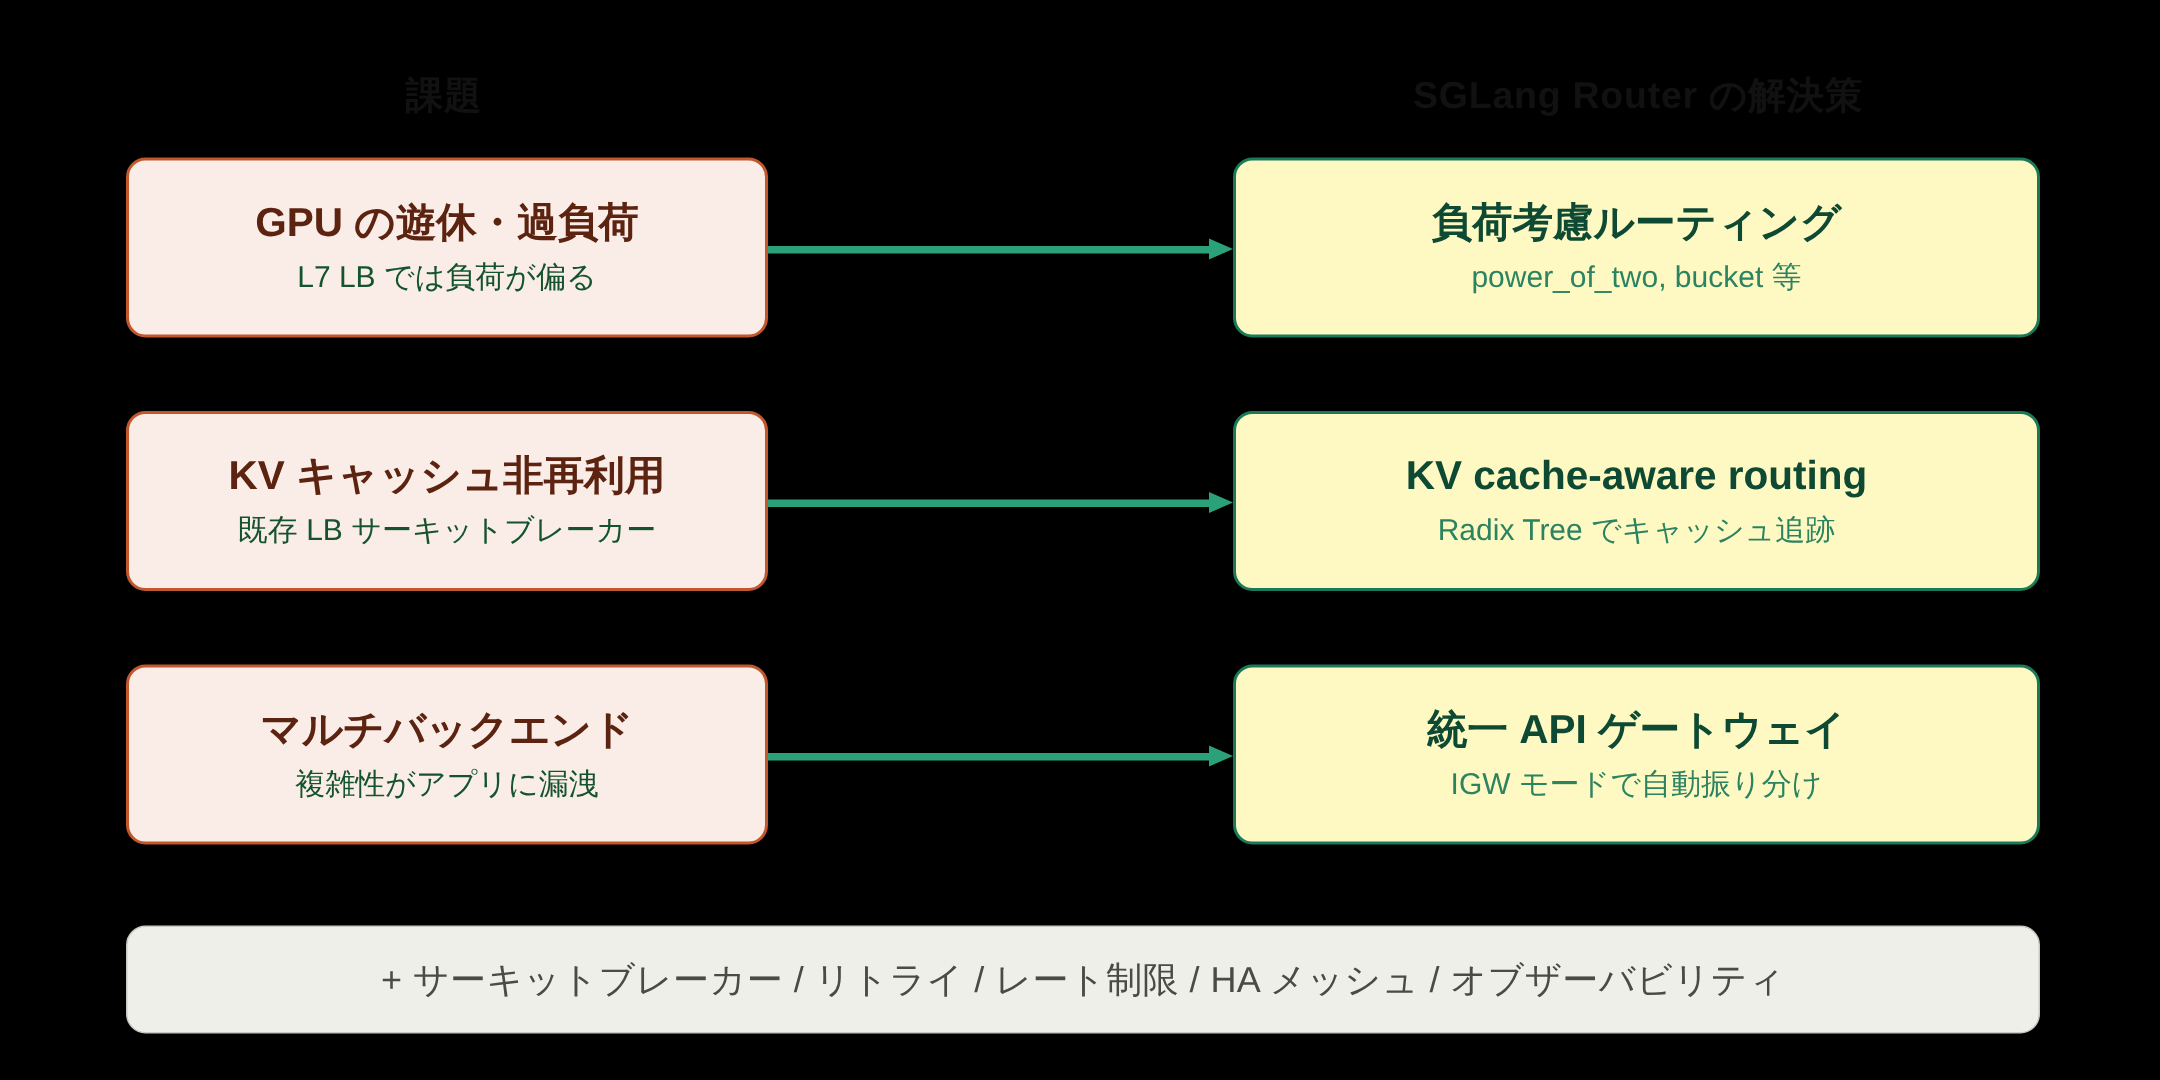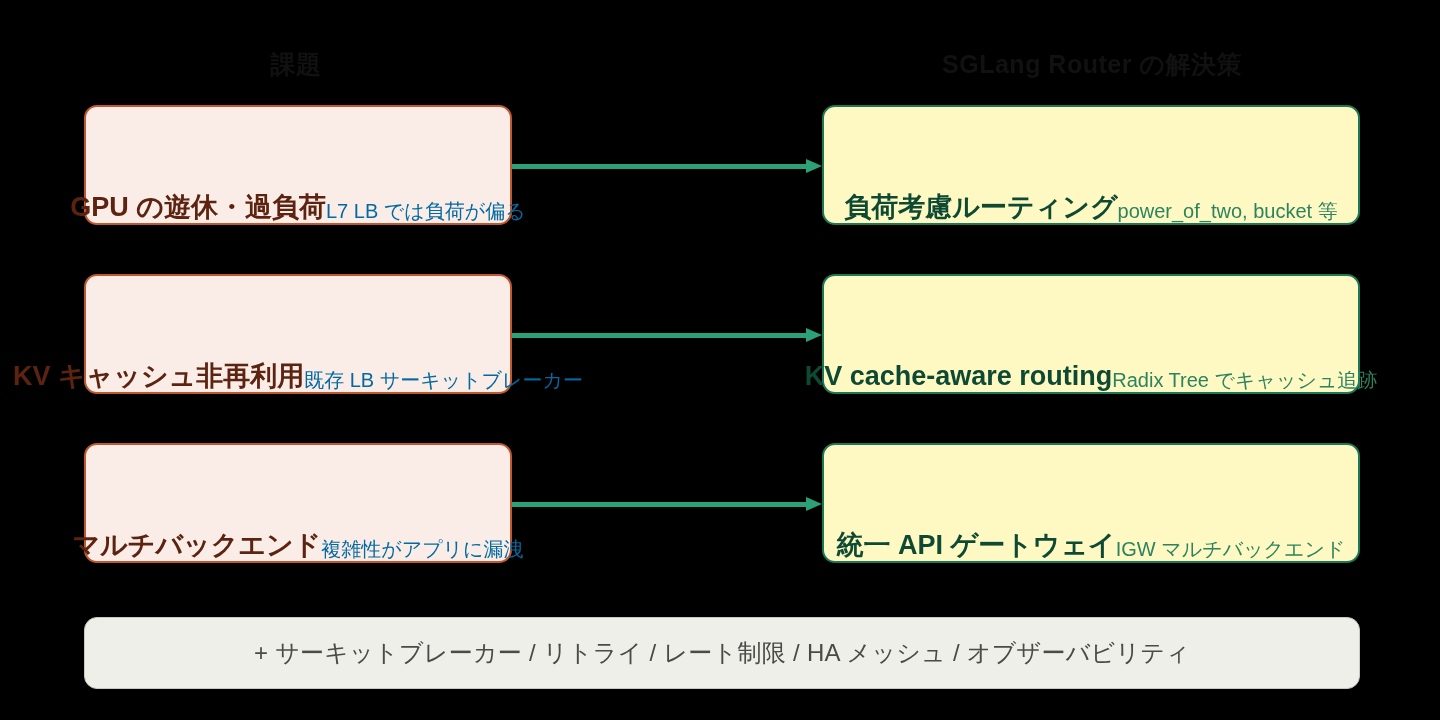--- a/index.html
+++ b/index.html
@@ -57,22 +57,22 @@
   
   .card {
     position: absolute;
     top: 0;
     height: 120px;
     box-sizing: border-box;
     border-radius: 13px;
     border-width: 2px;
     border-style: solid;
     display: flex;
-    flex-direction: row;
-    align-items: flex-end;
+    flex-direction: column;
+    align-items: center;
     justify-content: center;
     text-align: center;
     padding: 0 16px;
   }
   .card .title {
     font-size: 27px;
     font-weight: 700;
     line-height: 1.15;
     white-space: nowrap;
   }
@@ -84,21 +84,21 @@
     white-space: nowrap;
   }
 
   .card.problem {
     left: 84px;
     width: 428px;
     background: #FAEDE7;
     border-color: #C1572C;
   }
   .card.problem .title    { color: #5C2410; }
-  .card.problem .subtitle { color: #0369a1; }
+  .card.problem .subtitle { color: #14532d; }
 
   .card.solution {
     left: 822px;
     width: 538px;
     background: #fef9c3;
     border-color: #1A7A58;
   }
   .card.solution .title    { color: #0E4A33; }
   .card.solution .subtitle { color: #2C8361; }
 
@@ -195,21 +195,21 @@
     <div class="card problem">
       <div class="title">マルチバックエンド</div>
       <div class="subtitle">複雑性がアプリに漏洩</div>
     </div>
     <div class="arrow">
       <div class="arrow-line"></div>
       <div class="arrow-head"></div>
     </div>
     <div class="card solution">
       <div class="title">統一 API ゲートウェイ</div>
-      <div class="subtitle">IGW マルチバックエンド</div>
+      <div class="subtitle">IGW モードで自動振り分け</div>
     </div>
   </div>
 
   <div id="footer-bar">
     <span class="footer-text">+ サーキットブレーカー / リトライ / レート制限 / HA メッシュ / オブザーバビリティ</span>
   </div>
 
 </div>
 
 </body></html>

